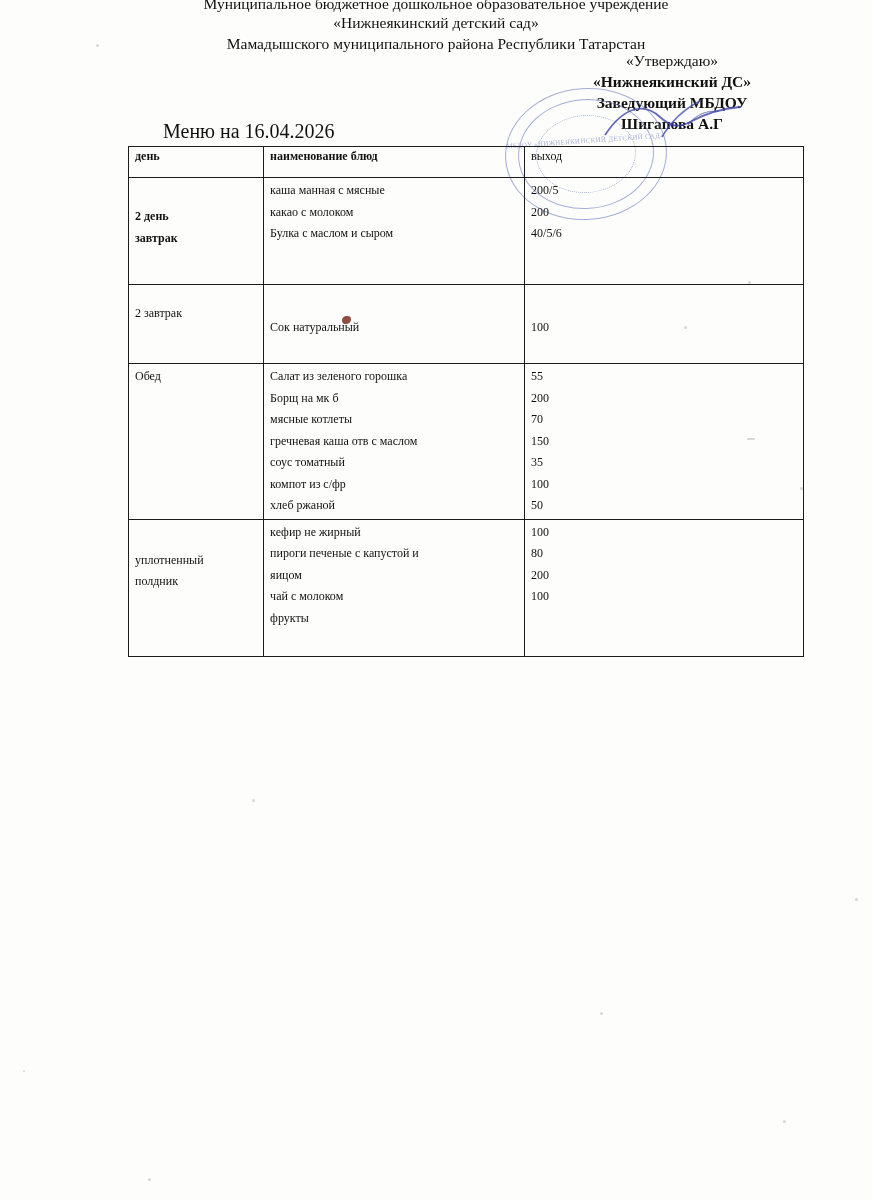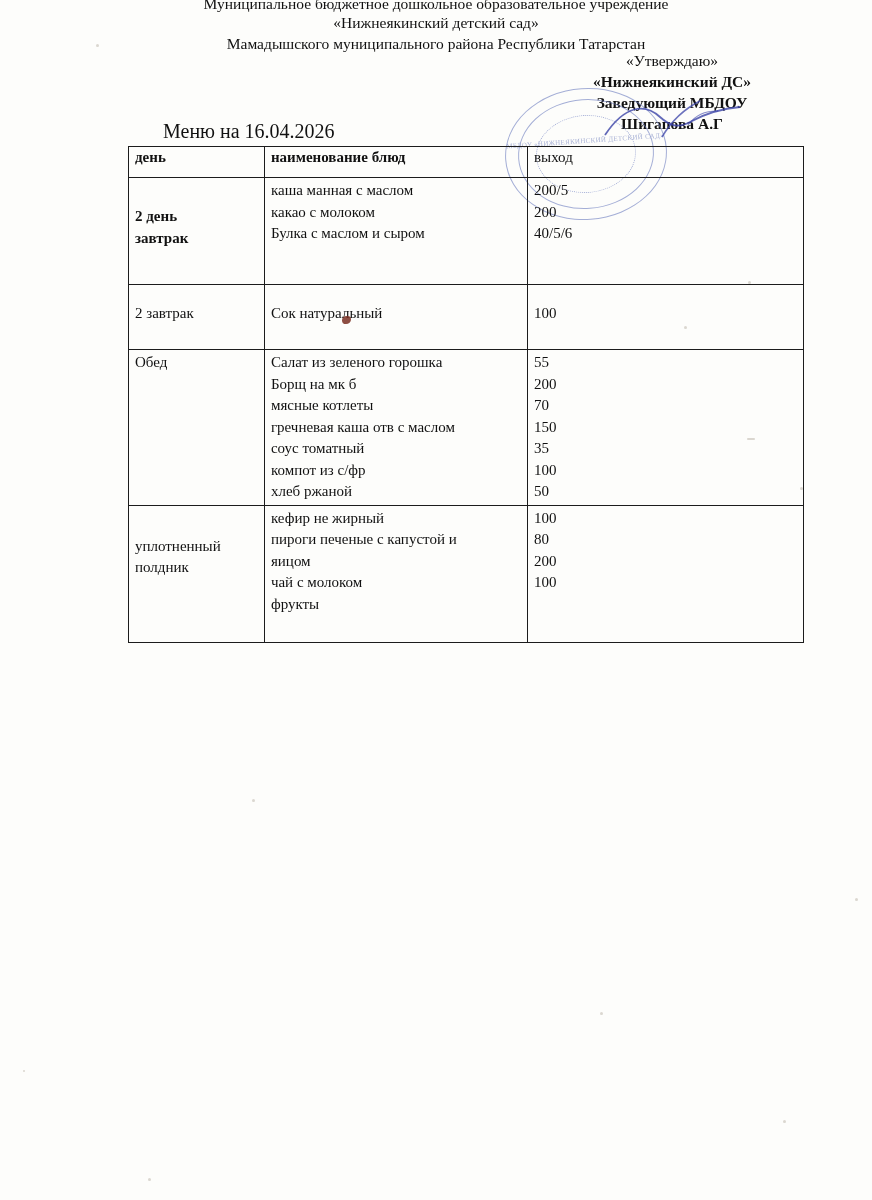--- a/index.html
+++ b/index.html
@@ -130,21 +130,21 @@
     font-size: 20px;
   }
 
   
   table.menu {
     position: absolute;
     left: 128px;
     top: 146px;
     width: 676px;
     border-collapse: collapse;
-    font-size: 15px;
+    font-size: 12px;
   }
   table.menu td {
     border: 1.3px solid #1c1c1c;
     vertical-align: top;
     padding: 2px 5px 2px 6px;
   }
   .col-day   { width: 128px; }
   .col-dish  { width: 258px; }
   .col-out   { width: 288px; }
 
@@ -163,21 +163,21 @@
   .bold { font-weight: bold; }
   .daylabel { line-height: 21.5px; }
 
   .row-breakfast td { height: 76px; }
   .row-second td    { height: 44px; }
   .row-lunch td     { height: 150px; }
   .row-snack td     { height: 104px; }
 
   .row-second .col-day   { padding-top: 18px; }
   .row-second .col-dish,
-  .row-second .col-out   { padding-top: 18px; }
+  .row-second .col-out   { padding-top: 32px; }
   .row-breakfast .col-day { padding-top: 28px; }
   .row-snack .col-day     { padding-top: 30px; }
 
   
   .speck {
     position: absolute;
     background: #b9b2a6;
     border-radius: 50%;
     opacity: .5;
   }
@@ -227,21 +227,21 @@
         <td class="col-out">выход</td>
       </tr>
     </thead>
     <tbody>
       <tr class="row-breakfast">
         <td class="col-day cell-lines bold">
           <div class="daylabel">2 день</div>
           <div class="daylabel">завтрак</div>
         </td>
         <td class="col-dish cell-lines">
-          <div>каша манная с маслом</div>
+          <div>каша манная с мясные</div>
           <div>какао с молоком</div>
           <div>Булка с маслом и сыром</div>
         </td>
         <td class="col-out cell-lines">
           <div>200/5</div>
           <div>200</div>
           <div>40/5/6</div>
         </td>
       </tr>
 

